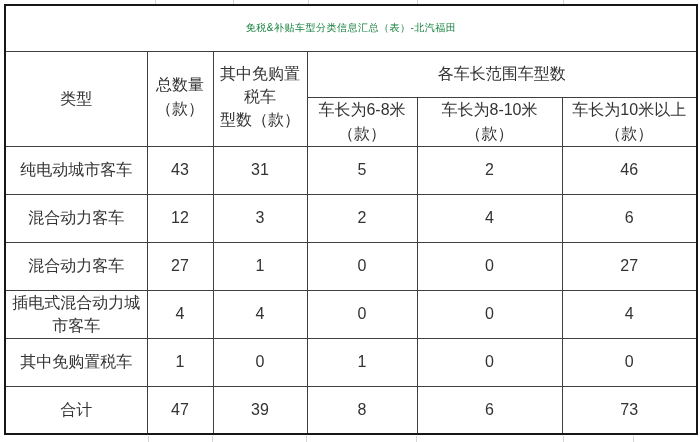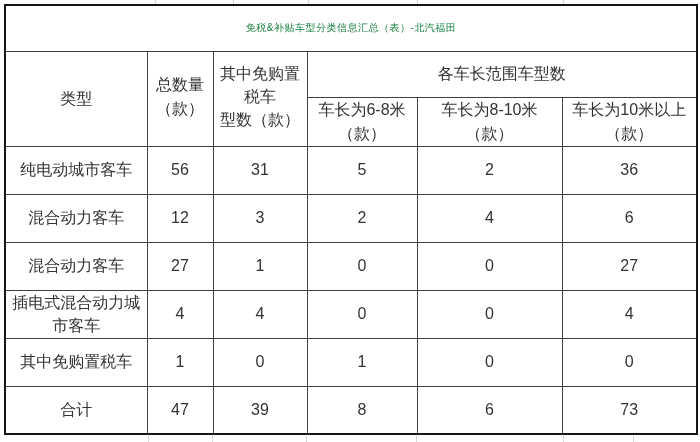--- a/index.html
+++ b/index.html
@@ -98,25 +98,25 @@
     </tr>
 
     <tr class="hdr-sub">
       <td>车长为6-8米（款）</td>
       <td>车长为8-10米（款）</td>
       <td>车长为10米以上（款）</td>
     </tr>
 
     <tr class="data-row">
       <td>纯电动城市客车</td>
-      <td>56</td>
+      <td>43</td>
       <td>31</td>
       <td>5</td>
       <td>2</td>
-      <td>36</td>
+      <td>46</td>
     </tr>
 
     <tr class="data-row">
       <td>混合动力客车</td>
       <td>12</td>
       <td>3</td>
       <td>2</td>
       <td>4</td>
       <td>6</td>
     </tr>

